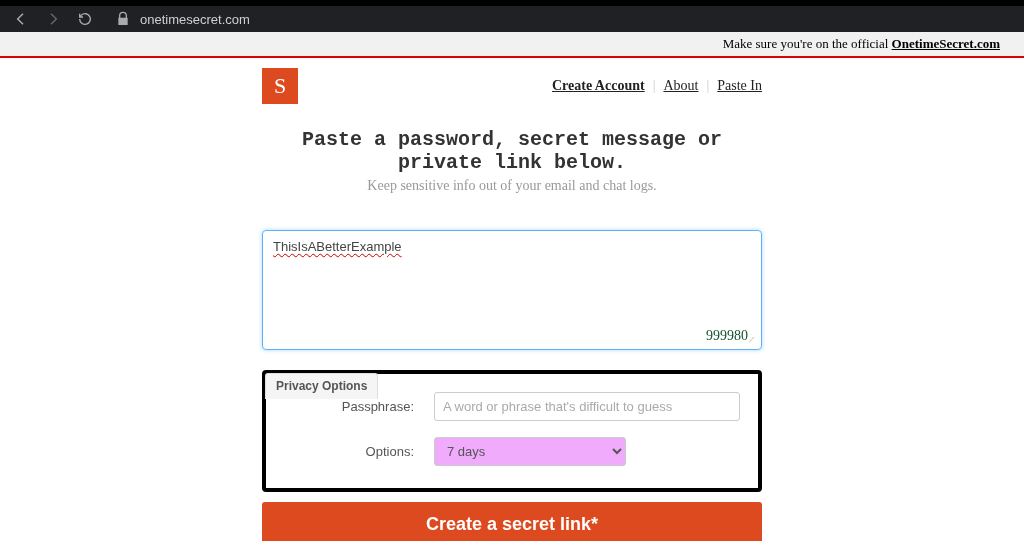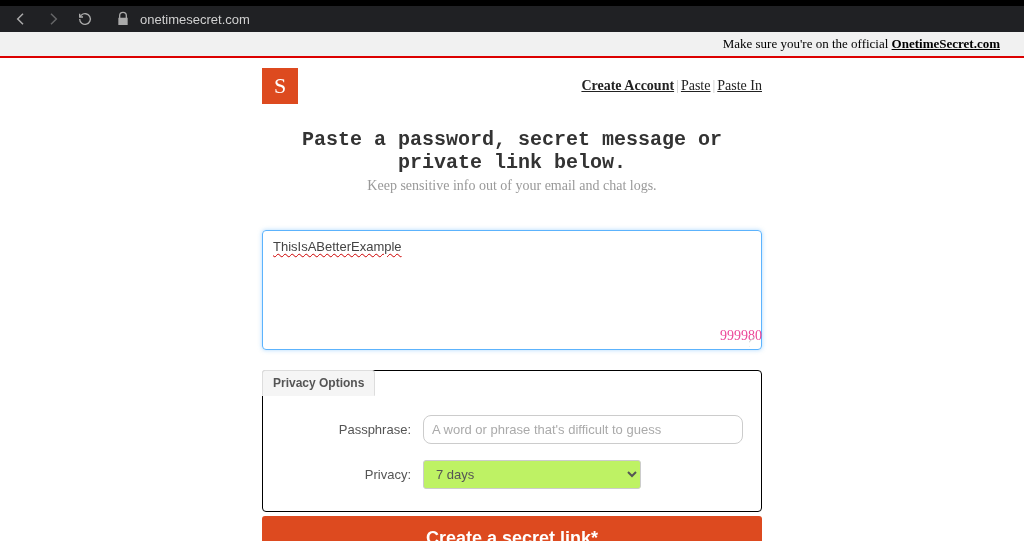--- a/index.html
+++ b/index.html
@@ -12,44 +12,44 @@
     .lock-icon { color: #aaa; }
     .url { color: #d0d0d0; font-size: 13px; }
 
     .banner { background: #f1f1f1; border-bottom: 2px solid #dc0000; text-align: right; padding: 4px 24px; font-size: 13px; font-family: Georgia, serif; color: #000; }
     .banner-link { color: #000; text-decoration: underline; font-weight: bold; }
 
     .content { width: 500px; margin: 10px auto 0; position: relative; }
 
     .header-row { display: flex; justify-content: space-between; align-items: center; margin-bottom: 24px; }
     .logo { width: 36px; height: 36px; background: #dd4a1f; color: #fff; display: flex; align-items: center; justify-content: center; font-family: Georgia, serif; font-size: 22px; }
-    .nav-links { font-family: Georgia, serif; font-size: 14px; color: #222; display: flex; align-items: center; gap: 2px; }
+    .nav-links { font-family: Georgia, serif; font-size: 14px; color: #222; display: flex; align-items: center; gap: 8px; }
     .nav-links a { color: #222; text-decoration: underline; }
     .nav-links a.bold { font-weight: bold; }
     .nav-sep { color: #ccc; }
 
     .heading { text-align: center; font-family: Liberation Mono, monospace; font-size: 20px; color: #333; margin-bottom: 4px; }
     .subheading { text-align: center; font-family: Georgia, serif; font-size: 14px; color: #999; margin-bottom: 36px; }
 
     .secret-box { width: 100%; height: 120px; border: 1px solid #5cb3fd; border-radius: 4px; box-shadow: 0 0 4px rgba(92,179,253,0.5); padding: 8px 10px; font-size: 13px; color: #444; font-family: Arial, sans-serif; resize: none; position: relative; outline: none; }
     .secret-wrap { position: relative; margin-bottom: 20px; }
-    .char-count { position: absolute; bottom: 6px; right: 0; color: #ec4899; font-family: Georgia, serif; font-size: 14px; }
+    .char-count { position: absolute; bottom: 6px; right: 14px; color: #14532d; font-family: Georgia, serif; font-size: 14px; }
     .resize-handle { position: absolute; right: 3px; bottom: 3px; width: 10px; height: 10px; overflow: hidden; pointer-events: none; }
     .resize-handle::before { content: ''; position: absolute; right: -5px; bottom: -5px; width: 14px; height: 14px; border-left: 1px solid #ccc; border-top: 1px solid #ccc; transform: rotate(-45deg); }
     .underline-red { text-decoration: underline wavy #c00; text-decoration-thickness: 1px; text-underline-offset: 2px; text-align: center; }
 
-    .privacy-panel { border: 1px solid #000000; border-radius: 4px; padding: 44px 18px 22px; position: relative; margin-bottom: 4px; }
+    .privacy-panel { border: 4px solid #000000; border-radius: 4px; padding: 18px 18px 22px; position: relative; margin-bottom: 10px; }
     .privacy-tab { position: absolute; top: -1px; left: -1px; background: #f5f5f5; border: 1px solid #ddd; border-bottom: 1px solid #f5f5f5; border-radius: 3px 3px 0 0; padding: 5px 10px; font-size: 12px; font-weight: bold; color: #555; }
 
-    .form-row { display: flex; align-items: center; margin-bottom: 16px; gap: 12px; }
+    .form-row { display: flex; align-items: center; margin-bottom: 16px; gap: 20px; }
     .form-row:last-child { margin-bottom: 0; }
     .form-label { width: 130px; text-align: right; font-size: 13px; color: #555; }
-    .form-input { flex: 1; border: 1px solid #ccc; border-radius: 8px; padding: 6px 8px; font-size: 13px; color: #555; }
+    .form-input { flex: 1; border: 1px solid #ccc; border-radius: 3px; padding: 6px 8px; font-size: 13px; color: #555; }
     .form-input::placeholder { color: #aaa; }
-    .form-select { width: 218px; border: 1px solid #ccc; border-radius: 3px; padding: 5px 8px; font-size: 13px; color: #555; background: #bef264; }
+    .form-select { width: 192px; border: 1px solid #ccc; border-radius: 3px; padding: 5px 8px; font-size: 13px; color: #555; background: #f0abfc; }
 
     .create-btn { width: 100%; background: #dd4a1f; color: #fff; border: none; border-radius: 3px; padding: 12px; font-size: 18px; font-weight: bold; margin-bottom: 10px; cursor: pointer; }
     .generate-btn { width: 100%; background: #f1f1f1; color: #777; border: 1px solid #ddd; border-radius: 3px; padding: 10px; font-size: 15px; cursor: pointer; }
   </style>
 </head>
 <body>
 
 <div class="browser-bar">
   <span class="nav-icon">
     <svg viewBox="0 0 24 24" fill="none" stroke="currentColor" stroke-width="2.2">
@@ -83,21 +83,21 @@
 
 <div class="content">
 
   <div class="header-row">
     <div class="logo">
         <span>S</span>
       </div>
     <div class="nav-links">
       <a href="#" class="bold">Create Account</a>
       <span class="nav-sep">|</span>
-      <a href="#">Paste</a>
+      <a href="#">About</a>
       <span class="nav-sep">|</span>
       <a href="#">Paste In</a>
     </div>
   </div>
 
   <h1 class="heading">Paste a password, secret message or private link below.</h1>
   <p class="subheading">Keep sensitive info out of your email and chat logs.</p>
 
   <div class="secret-wrap">
     <div class="secret-box" contenteditable="true" style=""><span class="underline-red">ThisIsABetterExample</span></div>
@@ -105,21 +105,21 @@
     <div class="resize-handle"></div>
   </div>
 
   <div class="privacy-panel">
     <div class="privacy-tab">Privacy Options</div>
     <div class="form-row">
       <label class="form-label">Passphrase:</label>
       <input type="text" class="form-input" placeholder="A word or phrase that's difficult to guess" style="">
     </div>
     <div class="form-row">
-      <label class="form-label">Privacy:</label>
+      <label class="form-label">Options:</label>
       <select class="form-select">
         <option>7 days</option>
       </select>
     </div>
   </div>
 
   <button class="create-btn">Create a secret link*</button>
   <button class="generate-btn">Or generate a random password</button>
 
 </div>

